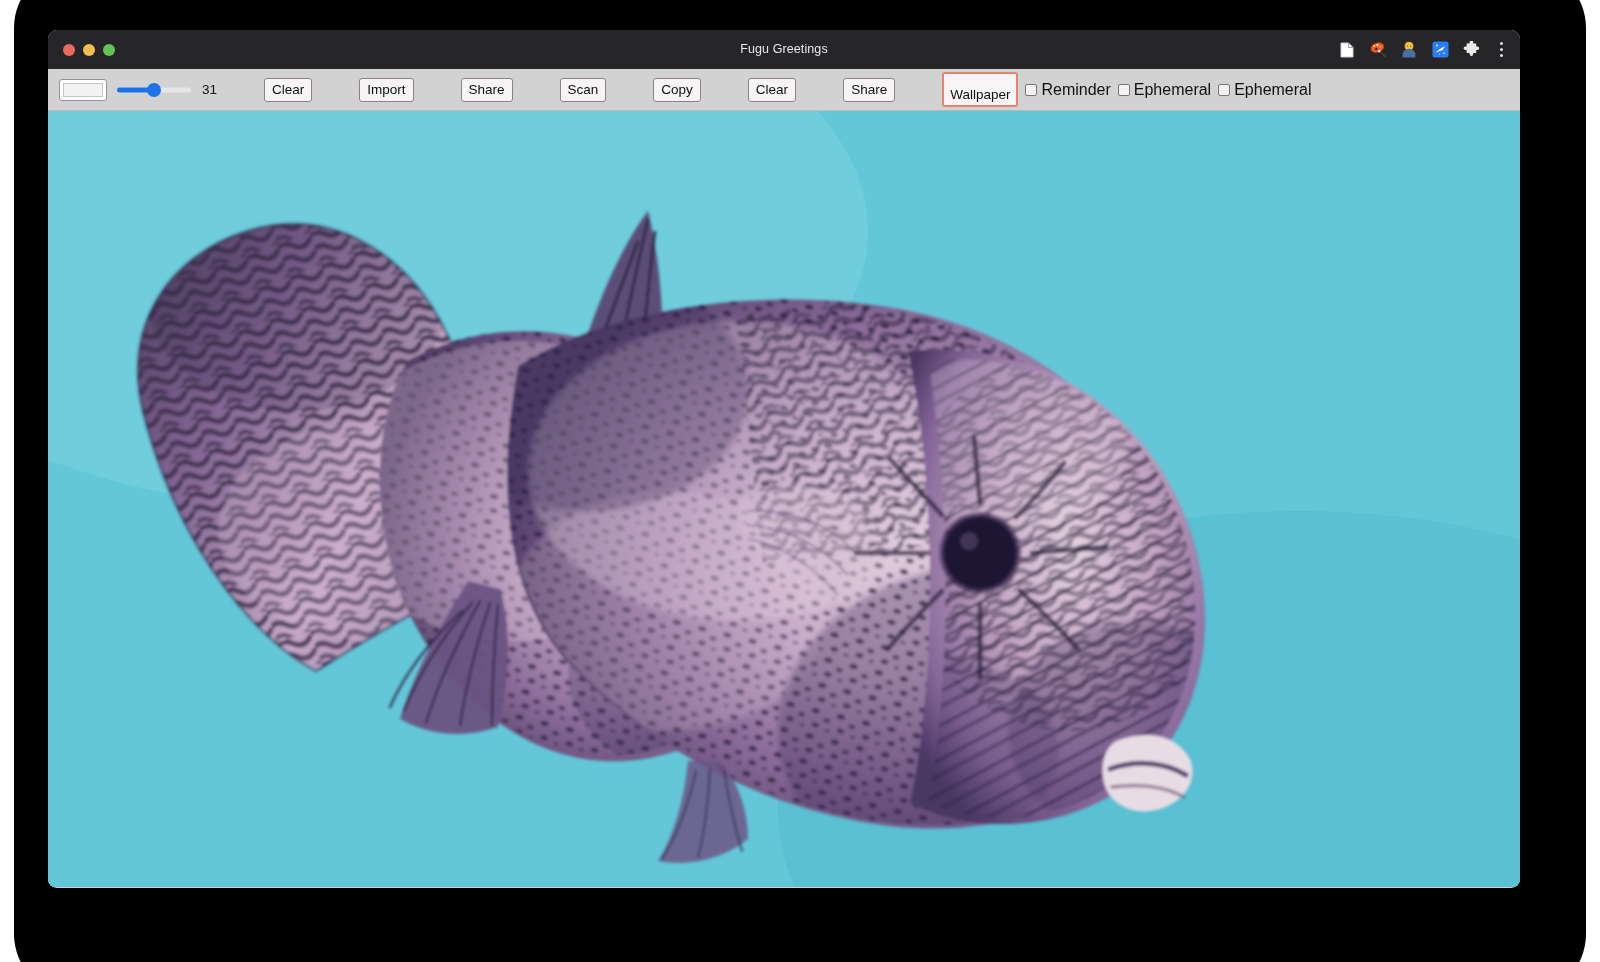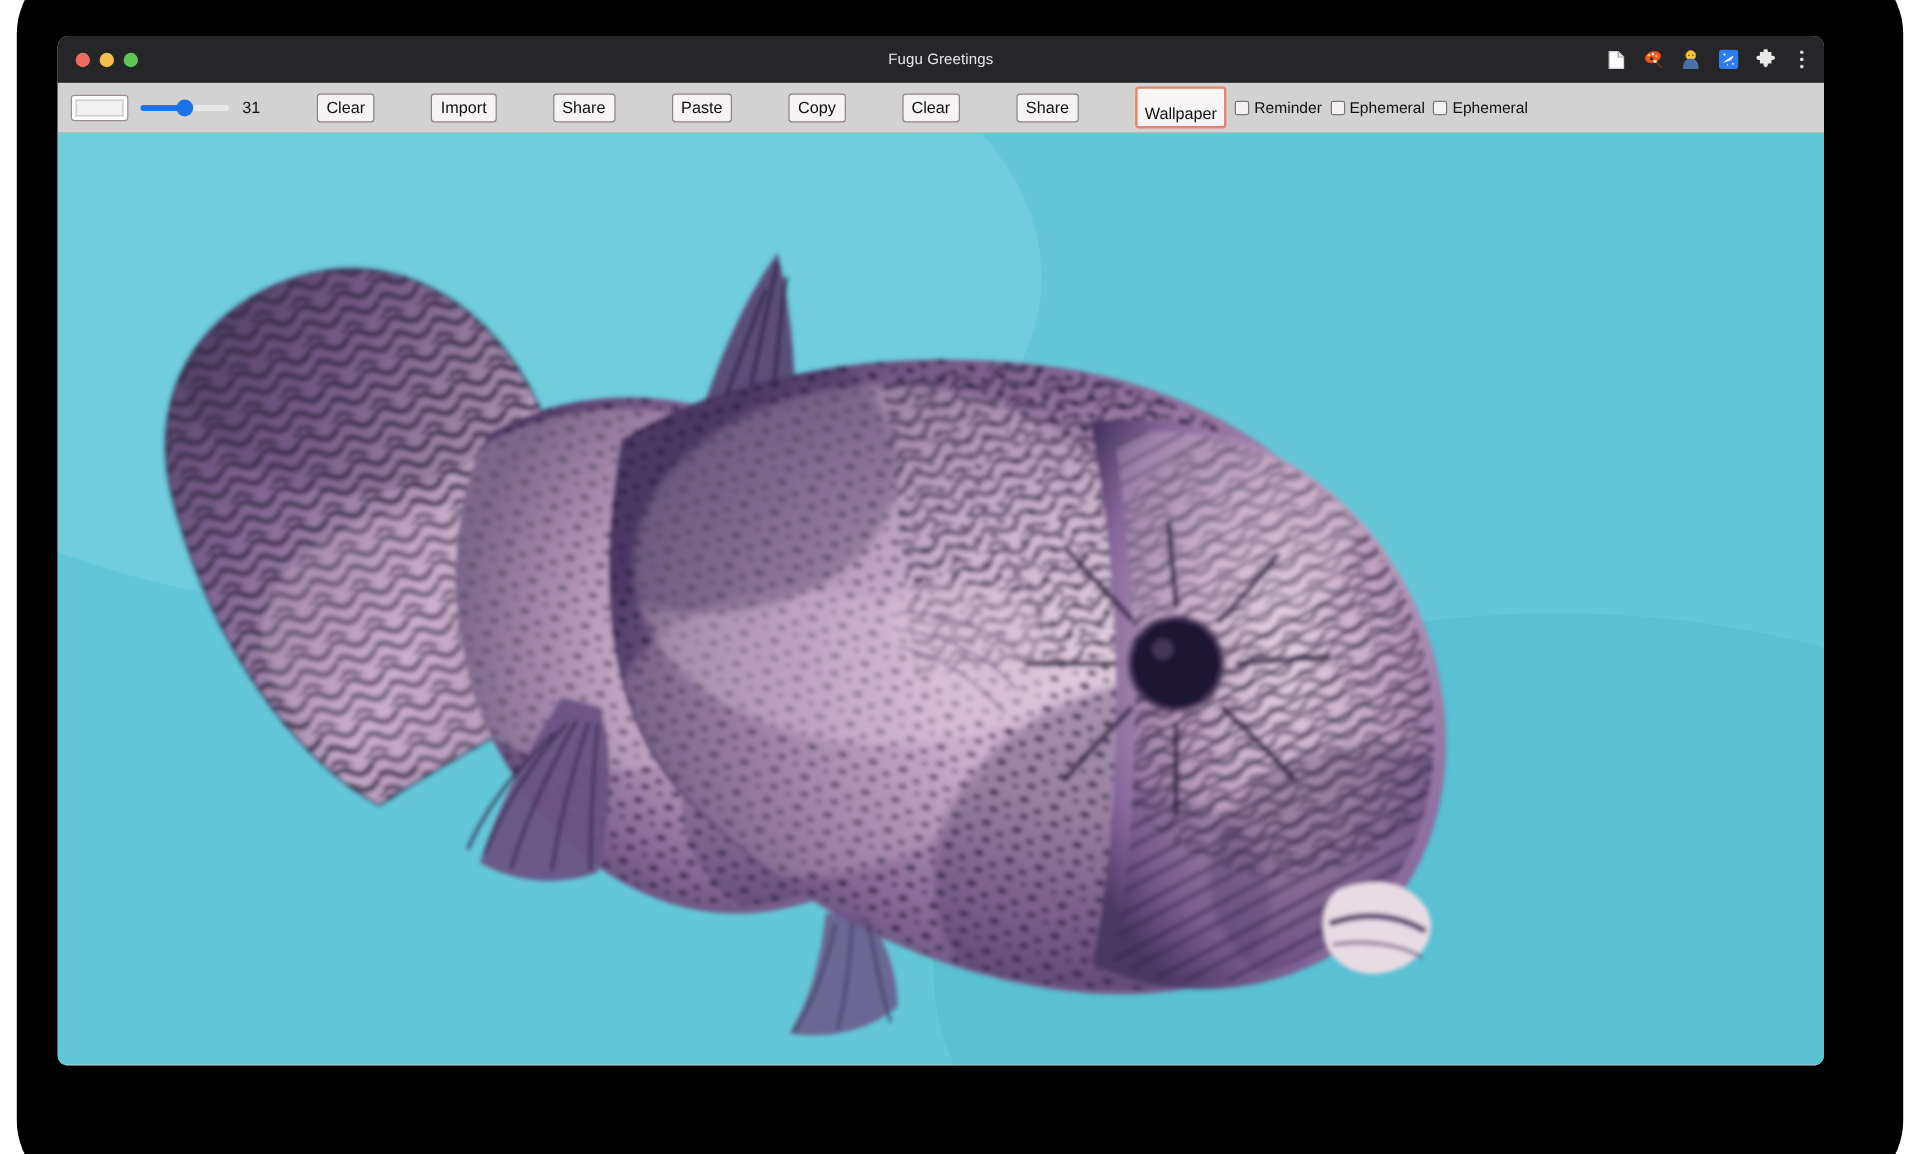--- a/index.html
+++ b/index.html
@@ -220,21 +220,21 @@
     border: 2px solid #e8836e;
     padding: 12px 6px 2px 6px;
     background: #f7f5f6;
   }
 
   .check-item {
     display: flex;
     align-items: center;
     gap: 4px;
     margin-right: 7px;
-    font-size: 13px;
+    font-size: 16px;
     color: #101010;
     white-space: nowrap;
   }
   .check-box {
     width: 12px;
     height: 12px;
     border: 1px solid #7d757b;
     border-radius: 2px;
     background: #f4f2f3;
     box-sizing: border-box;
@@ -345,21 +345,21 @@
         <span class="track"></span>
         <span class="fill"></span>
         <span class="thumb"></span>
       </span>
 
       <span id="thickness-value">31</span>
 
       <button class="tool-btn">Clear</button>
       <button class="tool-btn">Import</button>
       <button class="tool-btn">Share</button>
-      <button class="tool-btn">Paste</button>
+      <button class="tool-btn">Scan</button>
       <button class="tool-btn">Copy</button>
       <button class="tool-btn">Clear</button>
       <button class="tool-btn">Share</button>
       <button class="tool-btn focused">Wallpaper</button>
 
       <label class="check-item">
         <span class="check-box"></span>
         <span>Reminder</span>
       </label>
 

